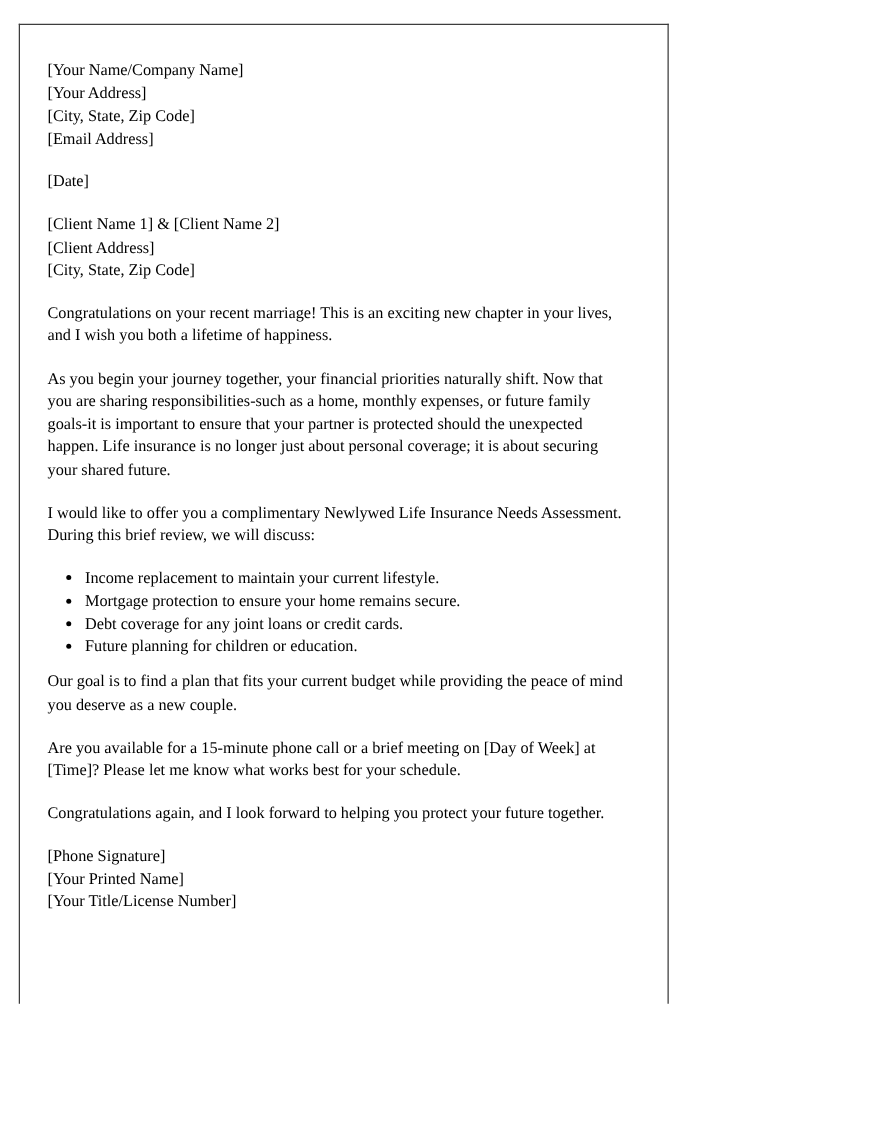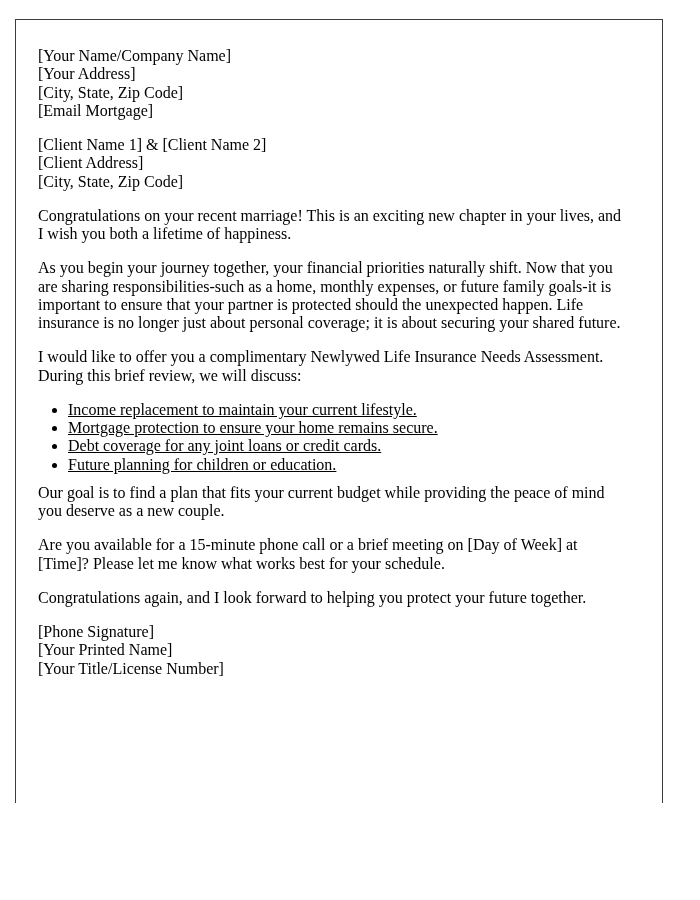--- a/index.html
+++ b/index.html
@@ -11,63 +11,63 @@
     width: 700px;
     height: 900px;
     position: relative;
     font-family: "Liberation Serif", "DejaVu Serif", serif;
     color: #000000;
   }
   .letter-box {
     position: absolute;
     left: 15px;
     top: 19px;
-    width: 648px;
+    width: 520px;
     height: 784px;
     box-sizing: border-box;
     border: 1px solid #3d3d3d;
     border-bottom: none;        
     padding: 27px 32px 0 22px;
-    font-size: 16px;
+    font-size: 13px;
     line-height: 18.25px;
     overflow: hidden;
     background: #ffffff;
   }
   .letter-box p {
     margin: 0 0 16px 0;
   }
   .line {
     display: block;
   }
   ul.topics {
     margin: 0 0 10px 0;
     padding: 0 0 0 30px;
     list-style-type: disc;
   }
   ul.topics li {
     margin: 0;
     padding: 0;
-    text-decoration: underline;
   }
   strong {
     font-weight: normal;
   }
 </style>
 </head>
 <body>
 
 <div class="letter-box">
 
   <p>
     <span class="line">[Your Name/Company Name]</span>
     <span class="line">[Your Address]</span>
     <span class="line">[City, State, Zip Code]</span>
-    <span class="line">[Email Mortgage]</span>
+    <span class="line">[Email Address]</span>
   </p>
 
+  <p>[Date]</p>
 
   <p>
     <span class="line">[Client Name 1] &amp; [Client Name 2]</span>
     <span class="line">[Client Address]</span>
     <span class="line">[City, State, Zip Code]</span>
   </p>
 
 
   <p>Congratulations on your recent marriage! This is an exciting new chapter in your lives, and I wish you both a lifetime of happiness.</p>
 

